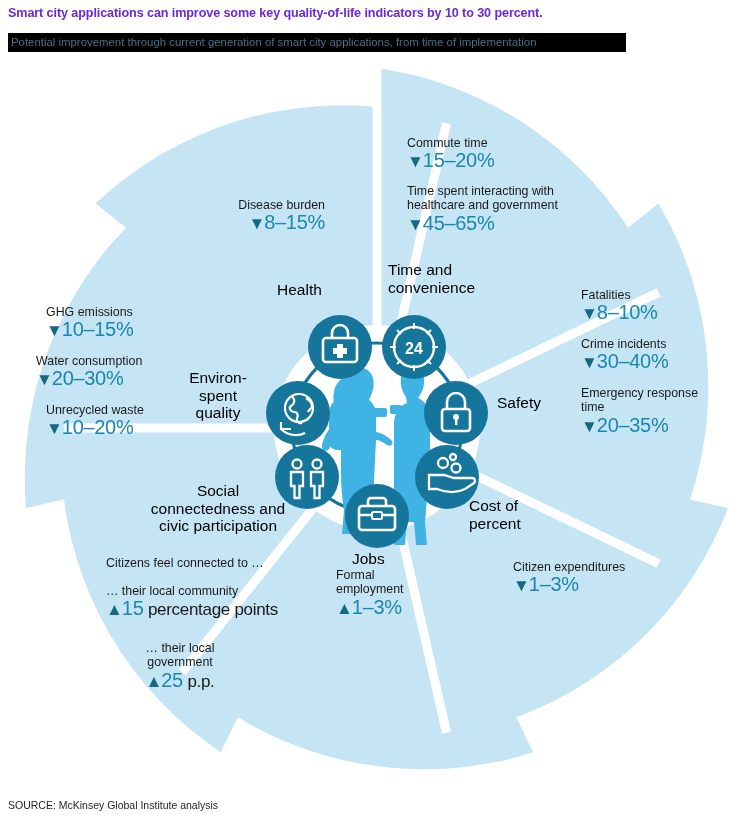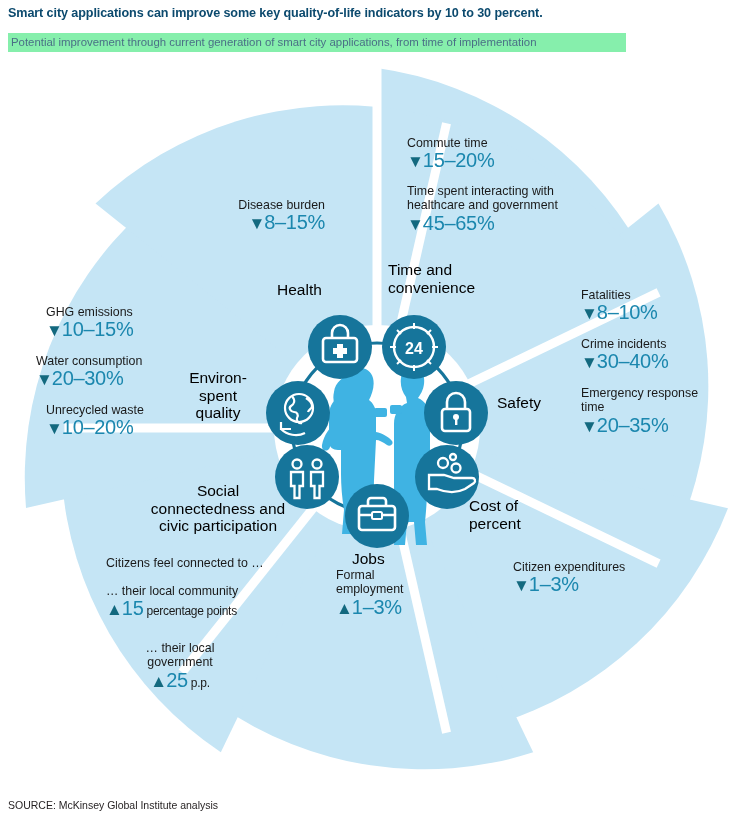--- a/index.html
+++ b/index.html
@@ -10,29 +10,29 @@
     overflow: hidden;
   }
   #root { position: relative; width: 750px; height: 822px; }
 
   .headline {
     position: absolute;
     left: 8px; top: 6px;
     width: 730px;
     font-size: 12.6px;
     font-weight: bold;
-    color: #0c4a6e;
+    color: #6d28d9;
     letter-spacing: -0.1px;
   }
   .subhead {
     position: absolute;
     left: 8px; top: 33px;
     width: 618px;
     height: 19px;
-    background: #86efac;
+    background: #000000;
     color: #4a6f86;
     font-size: 11.4px;
     line-height: 19px;
     padding-left: 3px;
     white-space: nowrap;
     overflow: hidden;
   }
   .source {
     position: absolute;
     left: 8px; top: 799px;
@@ -59,21 +59,21 @@
     white-space: nowrap;
   }
   .metric-val {
     font-size: 20px;
     color: #1b87ae;
     line-height: 1.08;
     white-space: nowrap;
     letter-spacing: -0.3px;
   }
   .metric-val .tri { color: #13697f; font-size: 17px; letter-spacing: -1px; }
-  .metric-val .unit { font-size: 12px; color: #1a1a1a; }
+  .metric-val .unit { font-size: 17px; color: #1a1a1a; }
   .tri-dn::before { content: "\25BC"; }
   .tri-up::before { content: "\25B2"; }
   .tright { text-align: right; }
   .tcenter { text-align: center; }
 </style>
 </head>
 <body>
 
 <div id="root">
 

